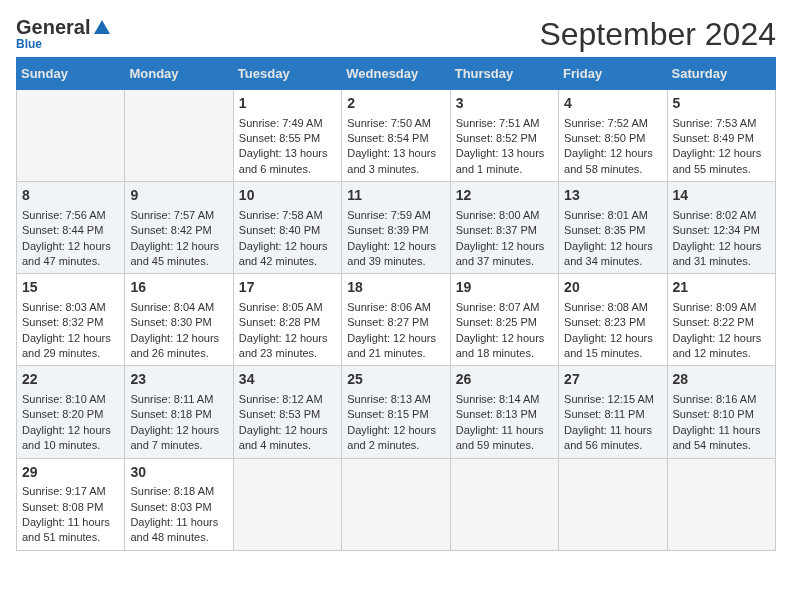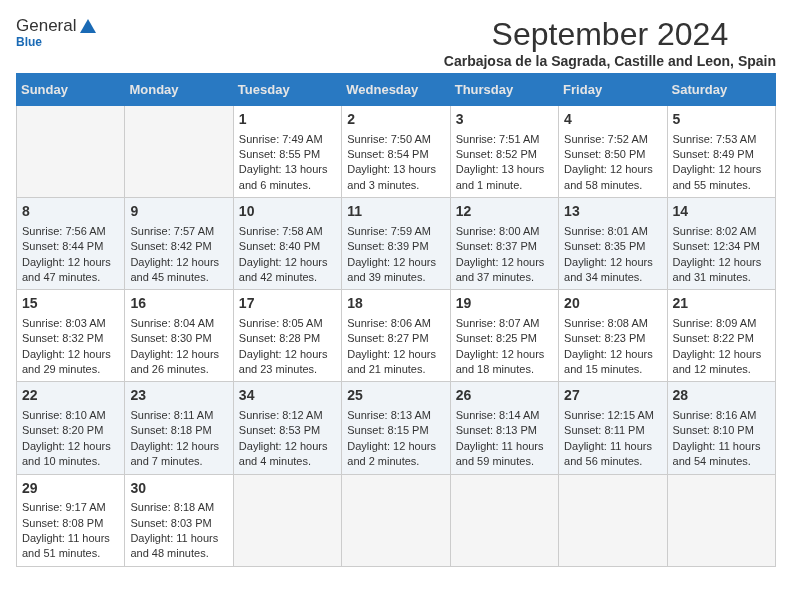--- a/index.html
+++ b/index.html
@@ -15,21 +15,21 @@
       align-items: flex-start;
       justify-content: space-between;
       margin-bottom: 4px;
     }
     .logo {
       display: flex;
       align-items: center;
       gap: 4px;
     }
     .title-area {
-      text-align: center;
+      text-align: right;
     }
     .main-title {
       font-size: 32px;
       font-weight: normal;
       color: #333;
     }
     .subtitle {
       font-size: 14px;
       color: #333;
       font-weight: bold;
@@ -73,31 +73,30 @@
       background-color: #f5f5f5 !important;
     }
   </style>
 </head>
 <body>
 
 <div class="header-area">
   <div class="logo">
   <div style="display:flex;flex-direction:column;line-height:1.1;align-items:flex-start">
     <div style="display:flex;align-items:center;gap:2px">
-      <span style="font-size:17px;font-weight:normal;color:#333">General</span>
+      <span style="font-size:20px;font-weight:bold;color:#333">General</span>
       <svg width="20" height="20" viewBox="0 0 20 20">
         <polygon points="10,3 18,17 2,17" fill="#1a6ab5"></polygon>
       </svg>
     </div>
     <span style="font-size:12px;font-weight:bold;color:#1a6ab5">Blue</span>
   </div>
 </div>
   <div class="title-area">
     <div class="main-title">September 2024</div>
-    <div class="subtitle">Carbajosa de la Sagrada, Castille and Leon, Spain</div>
   </div>
 </div>
 
 <table class="calendar">
   <thead>
     <tr>
       <th>Sunday</th>
       <th>Monday</th>
       <th>Tuesday</th>
       <th>Wednesday</th>

